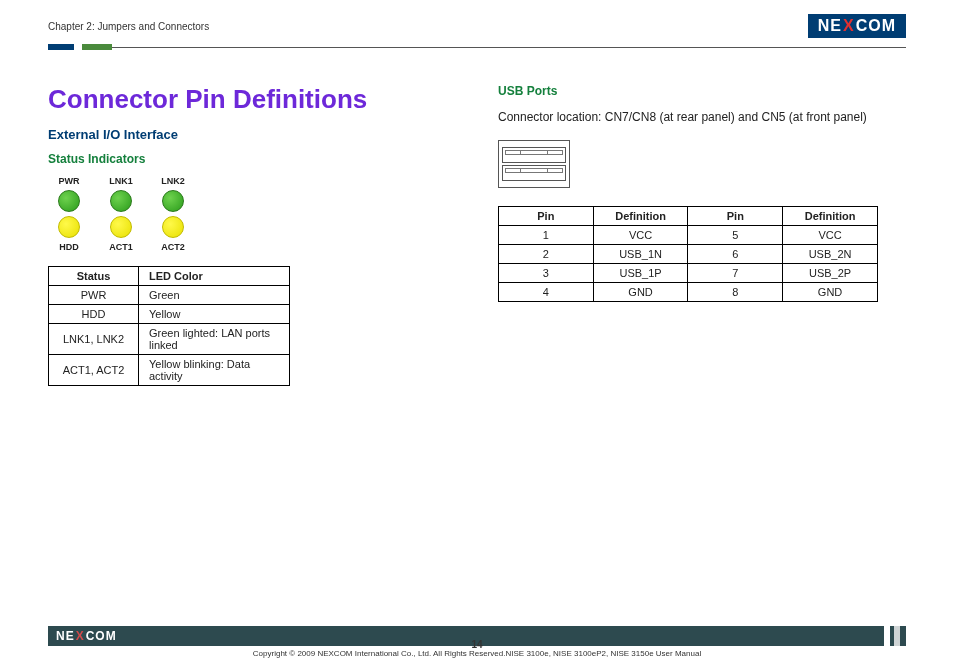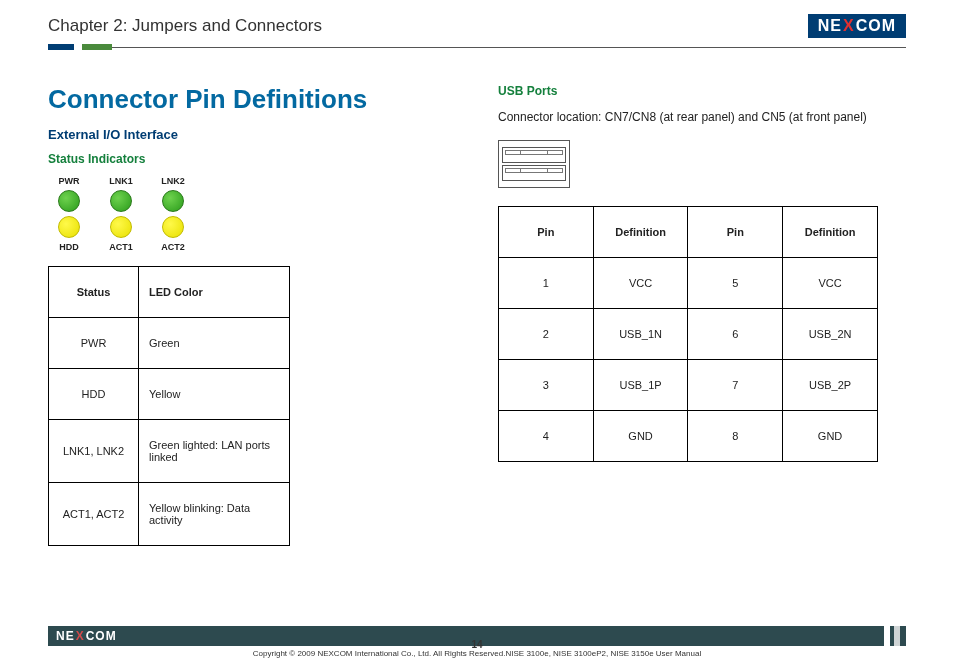--- a/index.html
+++ b/index.html
@@ -11,21 +11,21 @@
     color: #222;
     position: relative;
     padding: 14px 48px 0 48px;
   }
   .header {
     display: flex;
     justify-content: space-between;
     align-items: center;
     height: 24px;
   }
-  .chapter-title { font-size: 17px; color: #333; }
+  .chapter-title { font-size: 10px; color: #333; }
   .logo {
     background: #003d73;
     color: #fff;
     font-weight: bold;
     font-size: 16px;
     letter-spacing: 1px;
     padding: 3px 10px;
     display: flex;
     align-items: center;
   }
@@ -48,21 +48,21 @@
     display: flex;
     margin-top: 34px;
     gap: 40px;
   }
   .col { flex: 1; }
   .col-left { flex: 0 0 410px; }
 
   h1 {
     font-size: 26px;
     font-weight: 700;
-    color: #0369a1;
+    color: #6d28d9;
     margin-bottom: 12px;
   }
   h2 {
     font-size: 13px;
     font-weight: 700;
     color: #003d73;
     margin-bottom: 10px;
   }
   h3 {
     font-size: 12px;
@@ -85,21 +85,21 @@
   .green { background: radial-gradient(circle at 35% 35%, #6ed24e, #2a9b1a); border:1px solid #2a7a1a; }
   .yellow { background: radial-gradient(circle at 35% 35%, #fff94a, #e8e000); border:1px solid #c2bb00; }
 
   table {
     border-collapse: collapse;
     font-size: 11px;
     margin-top: 14px;
   }
   th, td {
     border: 1px solid #000;
-    padding: 19px 10px;
+    padding: 3px 10px;
     text-align: center;
   }
   th { font-weight: 700; }
   .status-table { width: 242px; }
   .status-table td:first-child { width: 90px; }
   .status-table td:last-child { text-align: left; }
   .status-table th:last-child { text-align: left; }
 
   .usb-desc { font-size: 12px; line-height: 1.5; margin-bottom: 14px; }
 

